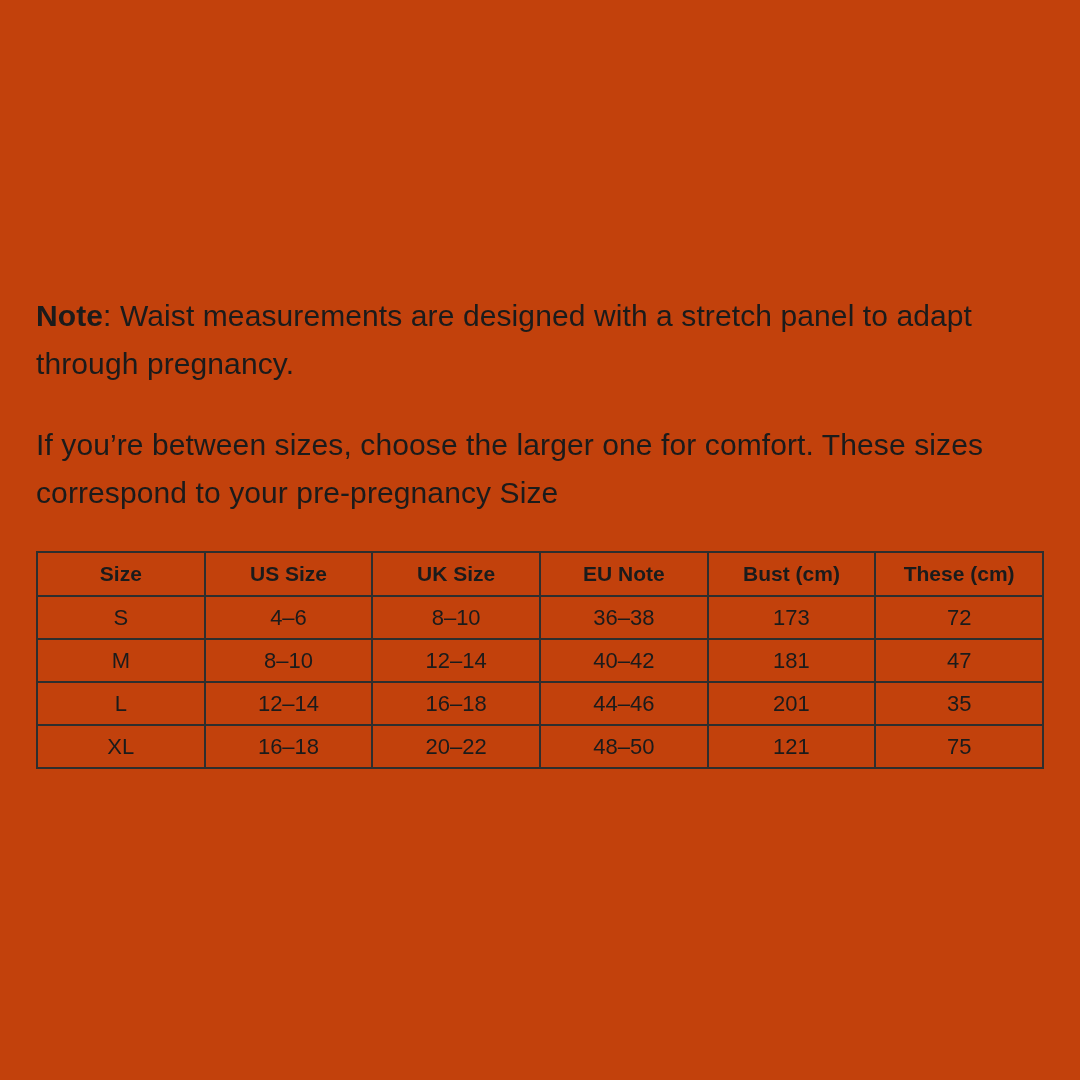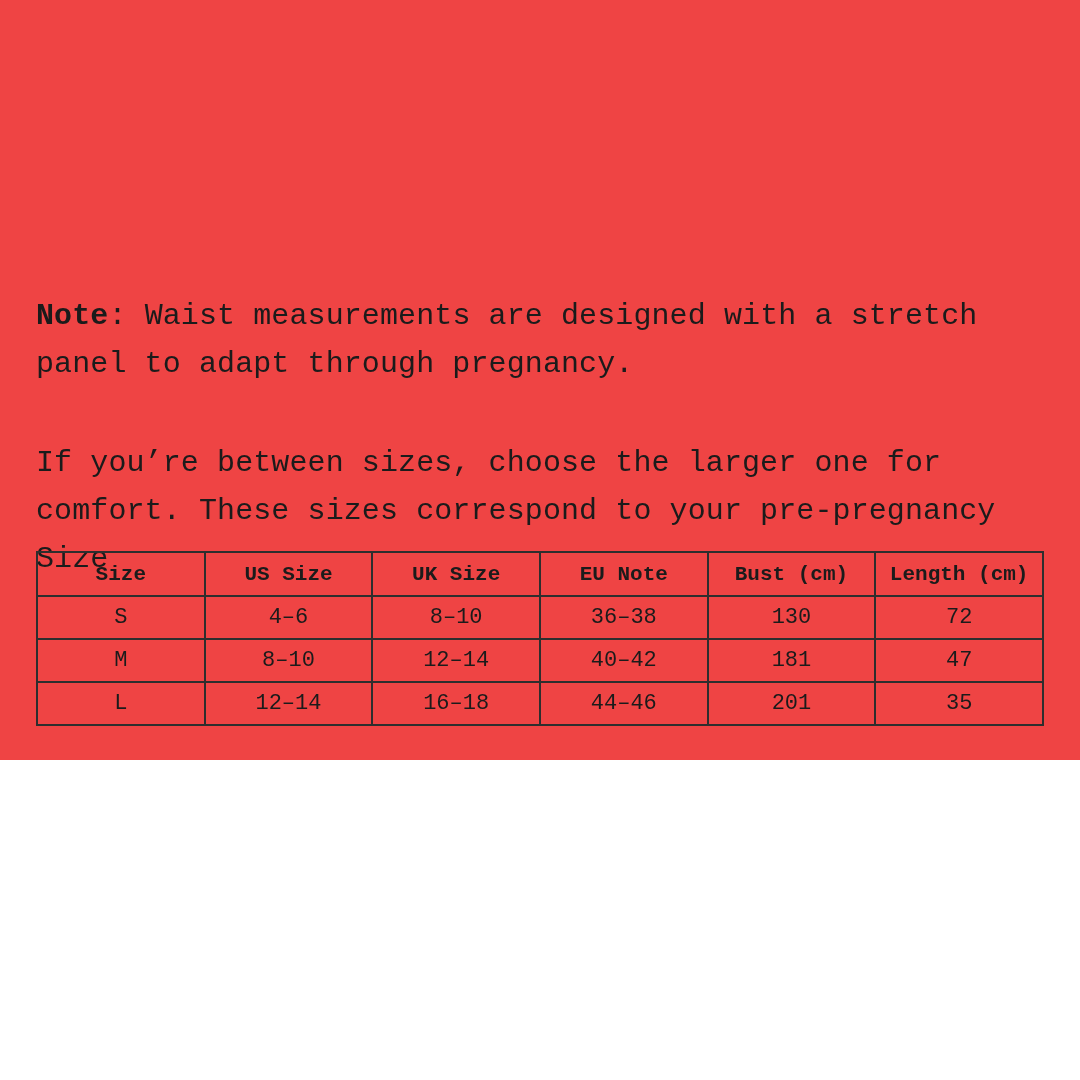--- a/index.html
+++ b/index.html
@@ -2,38 +2,38 @@
 <html><head>
 <meta charset="utf-8">
 <style>
   html, body {
     margin: 0;
     padding: 0;
   }
   .canvas {
     position: relative;
     width: 1080px;
-    height: 760px;
-    background: #ef4444;
-    font-family: Liberation Mono, monospace;
+    height: 1080px;
+    background: #c2410c;
+    font-family: Liberation Sans, sans-serif;
     color: #1B1B1B;
     overflow: hidden;
   }
   .para {
     position: absolute;
     left: 36px;
     width: 1008px;
     margin: 0;
     font-size: 30px;
     line-height: 48px;
     letter-spacing: 0.1px;
     color: #1B1B1B;
   }
   .note-para { top: 292px; }
-  .advice-para { top: 439px; }
+  .advice-para { top: 421px; }
   .bold { font-weight: 700; }
   .size-table {
     position: absolute;
     top: 551px;
     left: 36px;
     width: 1008px;
     border-collapse: collapse;
     table-layout: fixed;
   }
   .size-table th,
@@ -66,44 +66,52 @@
   <p class="para advice-para">If you’re between sizes, choose the larger one for comfort. These sizes correspond to your pre-pregnancy Size</p>
 
   <table class="size-table">
     <thead>
       <tr>
         <th>Size</th>
         <th>US Size</th>
         <th>UK Size</th>
         <th>EU Note</th>
         <th>Bust (cm)</th>
-        <th>Length (cm)</th>
+        <th>These (cm)</th>
       </tr>
     </thead>
     <tbody>
       <tr>
         <td>S</td>
         <td>4–6</td>
         <td>8–10</td>
         <td>36–38</td>
-        <td>130</td>
+        <td>173</td>
         <td>72</td>
       </tr>
       <tr>
         <td>M</td>
         <td>8–10</td>
         <td>12–14</td>
         <td>40–42</td>
         <td>181</td>
         <td>47</td>
       </tr>
       <tr>
         <td>L</td>
         <td>12–14</td>
         <td>16–18</td>
         <td>44–46</td>
         <td>201</td>
         <td>35</td>
       </tr>
+      <tr>
+        <td>XL</td>
+        <td>16–18</td>
+        <td>20–22</td>
+        <td>48–50</td>
+        <td>121</td>
+        <td>75</td>
+      </tr>
     </tbody>
   </table>
 
 </div>
 
 </body></html>

